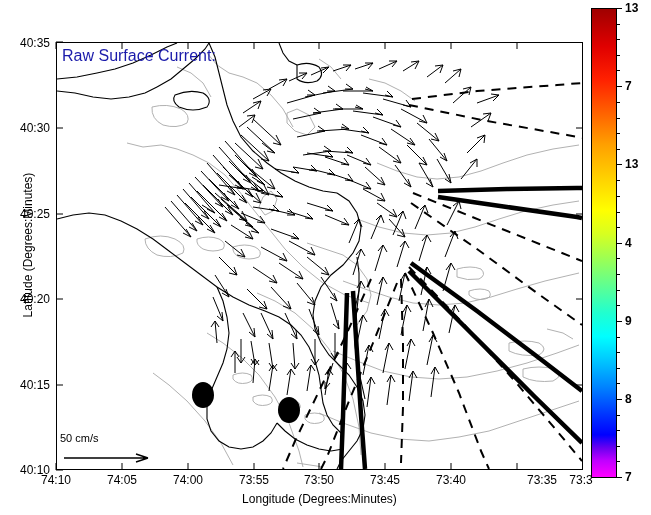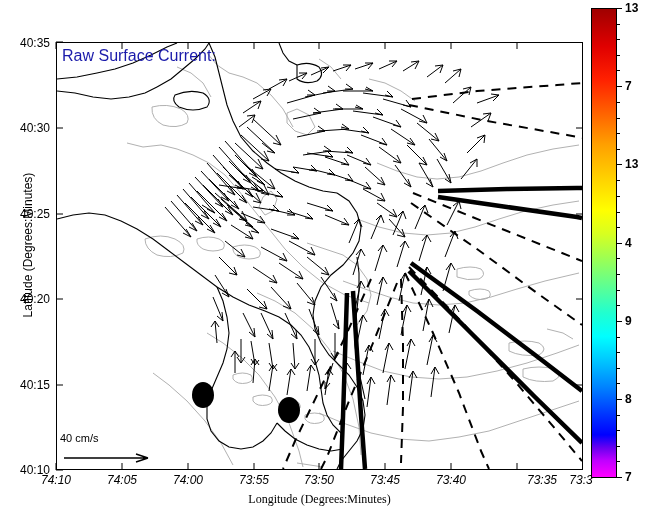--- a/index.html
+++ b/index.html
@@ -28,26 +28,26 @@
     line-height:15px;white-space:pre;pointer-events:none;
   }
 
   
   .scalebar{position:absolute;left:60px;top:432px;width:120px;height:36px;}
   .scalebar .lbl{position:absolute;left:0;top:0;font-size:11px;color:#000;white-space:pre;}
   .scalebar .arr{position:absolute;left:2px;top:19px;width:110px;height:14px;}
 
   
   .xtick{position:absolute;font-size:12px;color:#000;text-align:left;
-         transform:translateX(-50%);white-space:pre;font-style:italic;}
+         transform:translateX(-50%);white-space:pre;}
   .ytick{position:absolute;font-size:12px;color:#000;text-align:right;
          transform:translateY(-50%);white-space:pre;}
 
   .xlabel{position:absolute;left:56px;top:492px;width:527px;text-align:center;
-          font-size:12px;color:#000;white-space:pre;font-family:Liberation Serif, serif;}
+          font-size:12px;color:#000;white-space:pre;}
   .ylabel{position:absolute;left:-62px;top:238px;width:180px;text-align:center;
           font-size:12px;color:#000;transform:rotate(-90deg);white-space:pre;}
 
   
   .cbar-wrap{position:absolute;left:591px;top:8px;width:26px;height:470px;}
   .cbar{position:absolute;left:0;top:0;width:26px;height:470px;
         border:1px solid #000;box-sizing:border-box;
         background:linear-gradient(to top,
           #ff00ff 0%,
           #c000ff 3.5%,
@@ -341,21 +341,21 @@
           <path d="M268,114 L292,122 M292,122 L284,121 M292,122 L287,115"></path>
         </g>
       </g>
     </svg>
 
   </div>
 
   <div class="annot"><span>Raw Surface Current:</span><br></div>
 
   <div class="scalebar">
-    <div class="lbl">40 cm/s</div>
+    <div class="lbl">50 cm/s</div>
     <svg class="arr" viewBox="0 0 110 14">
       <path d="M2,7 L86,7 M86,7 L74,3 M86,7 L74,11" stroke="#000" stroke-width="1.4" fill="none"></path>
     </svg>
   </div>
 
   <div>
     <div class="xtick" style="left:56px;top:473px">74:10</div>
     <div class="xtick" style="left:122px;top:473px">74:05</div>
     <div class="xtick" style="left:188px;top:473px">74:00</div>
     <div class="xtick" style="left:254px;top:473px">73:55</div>

